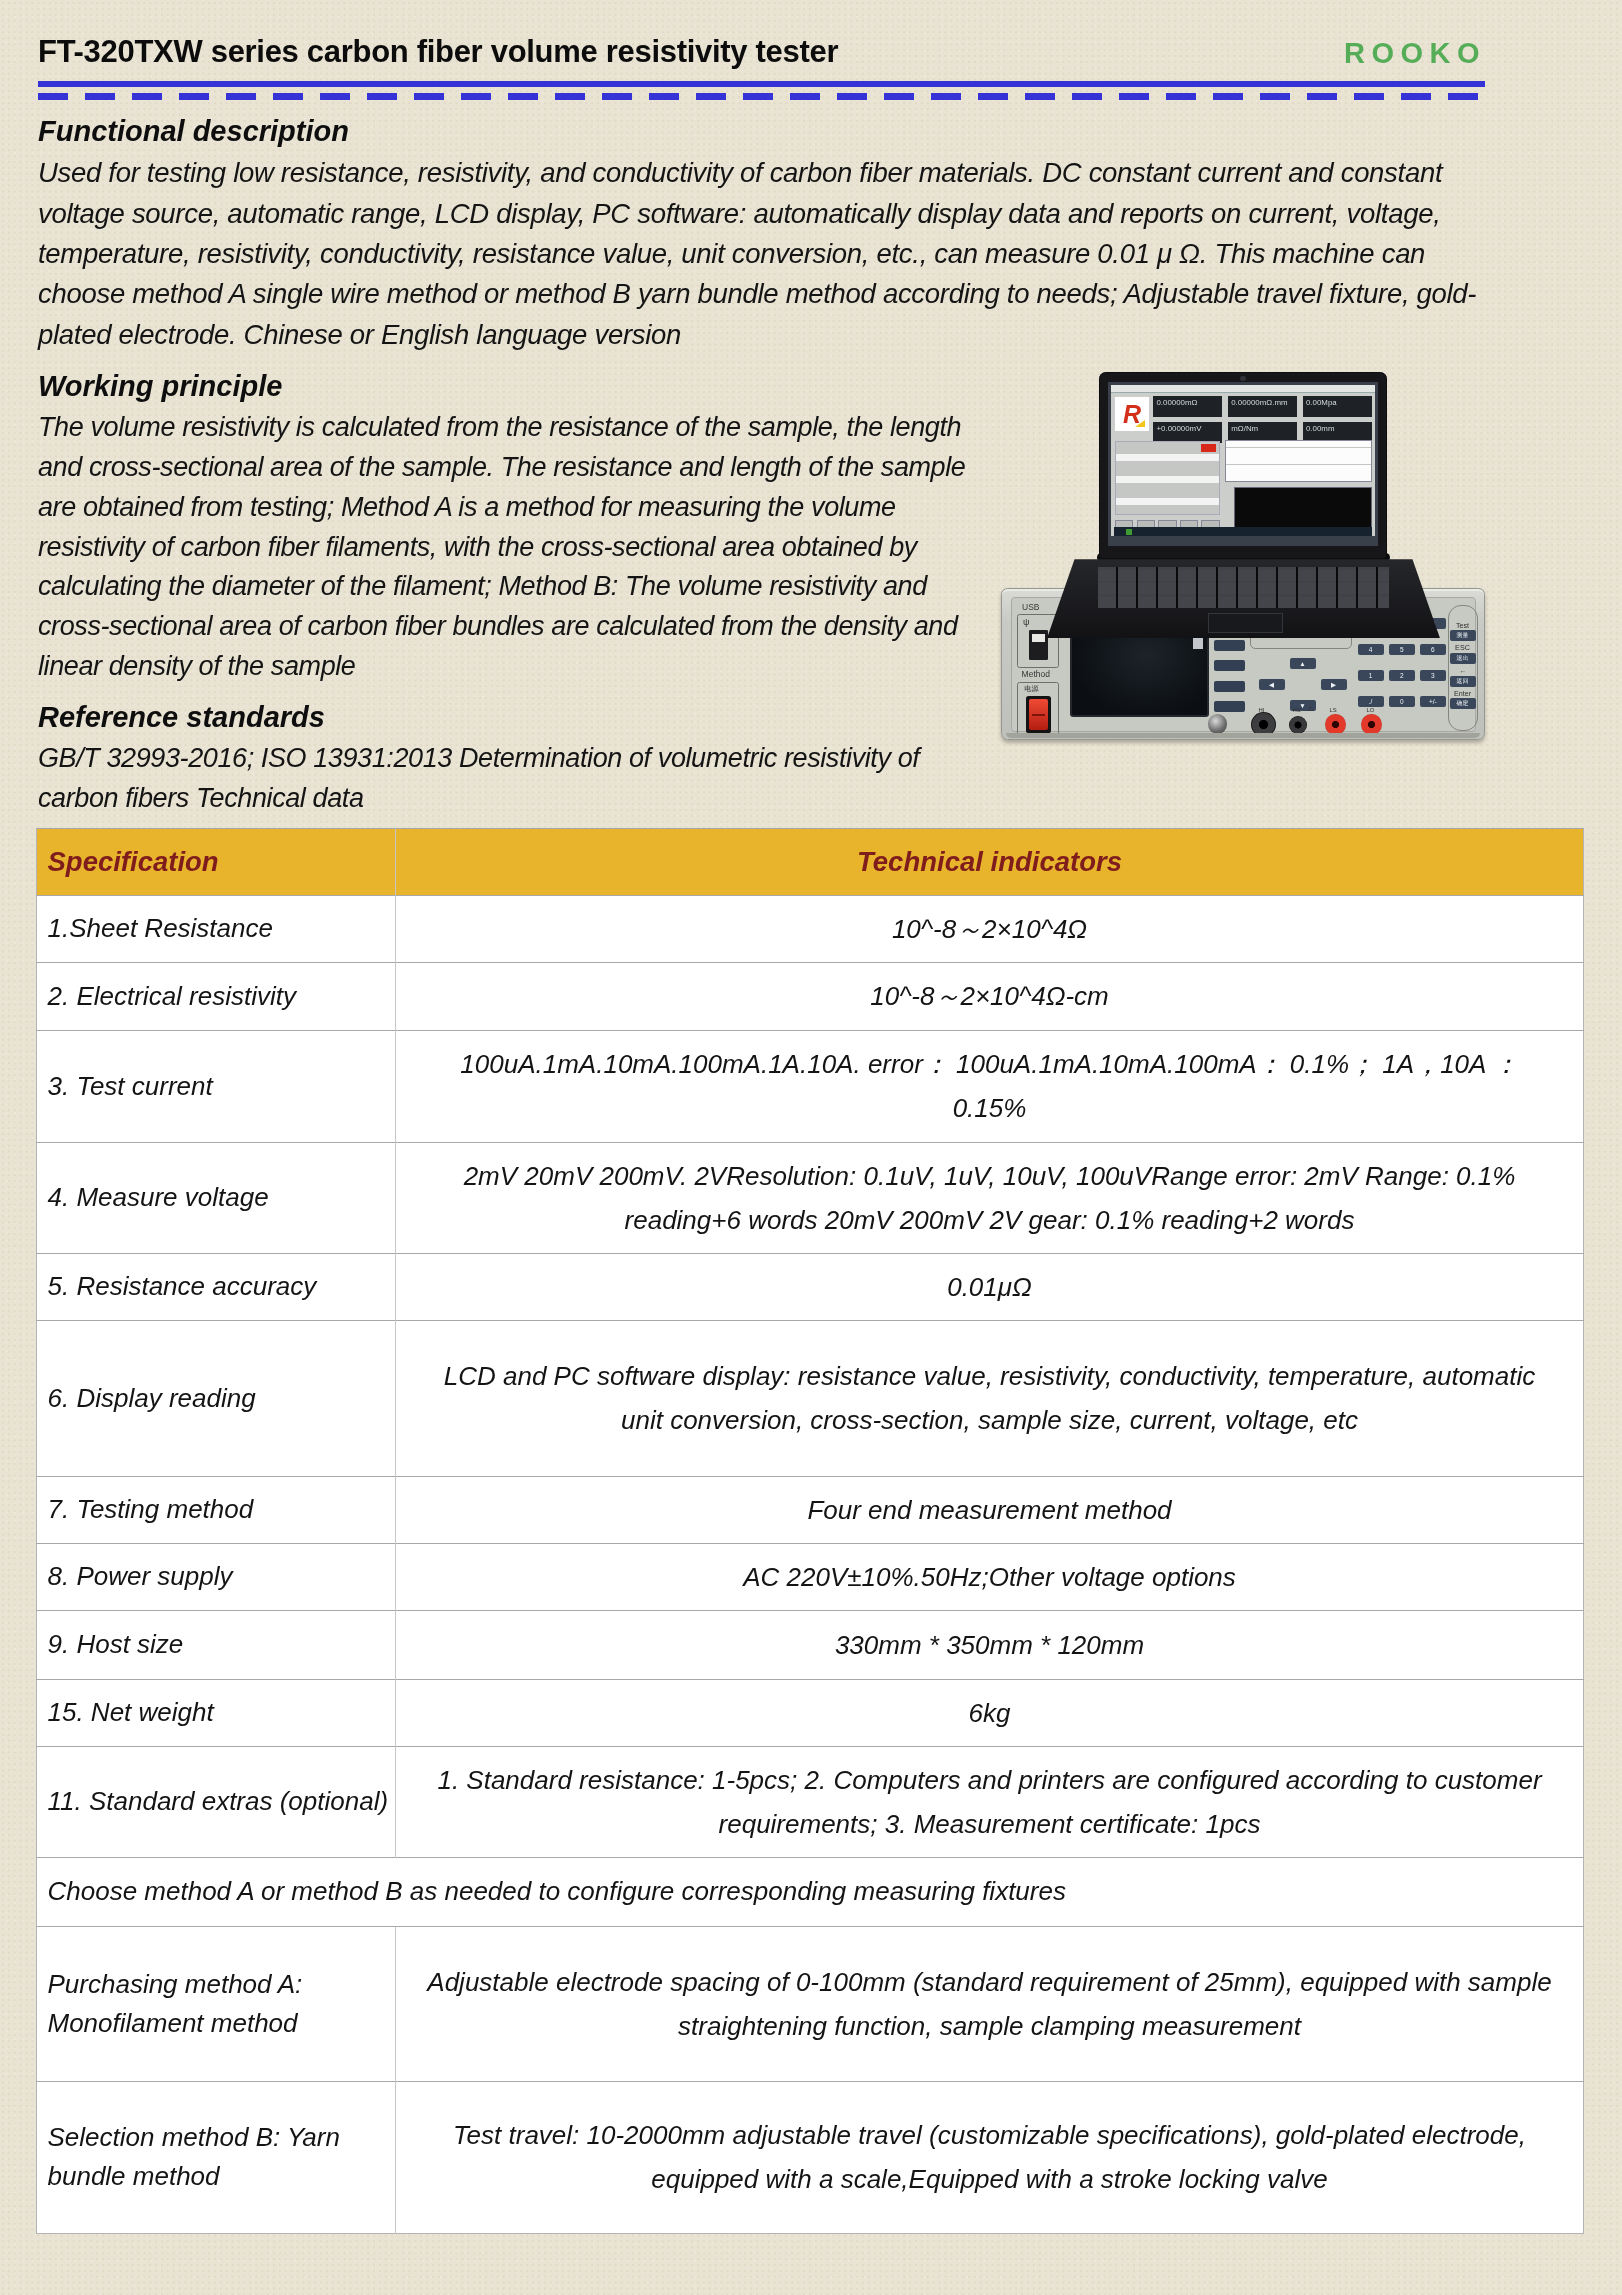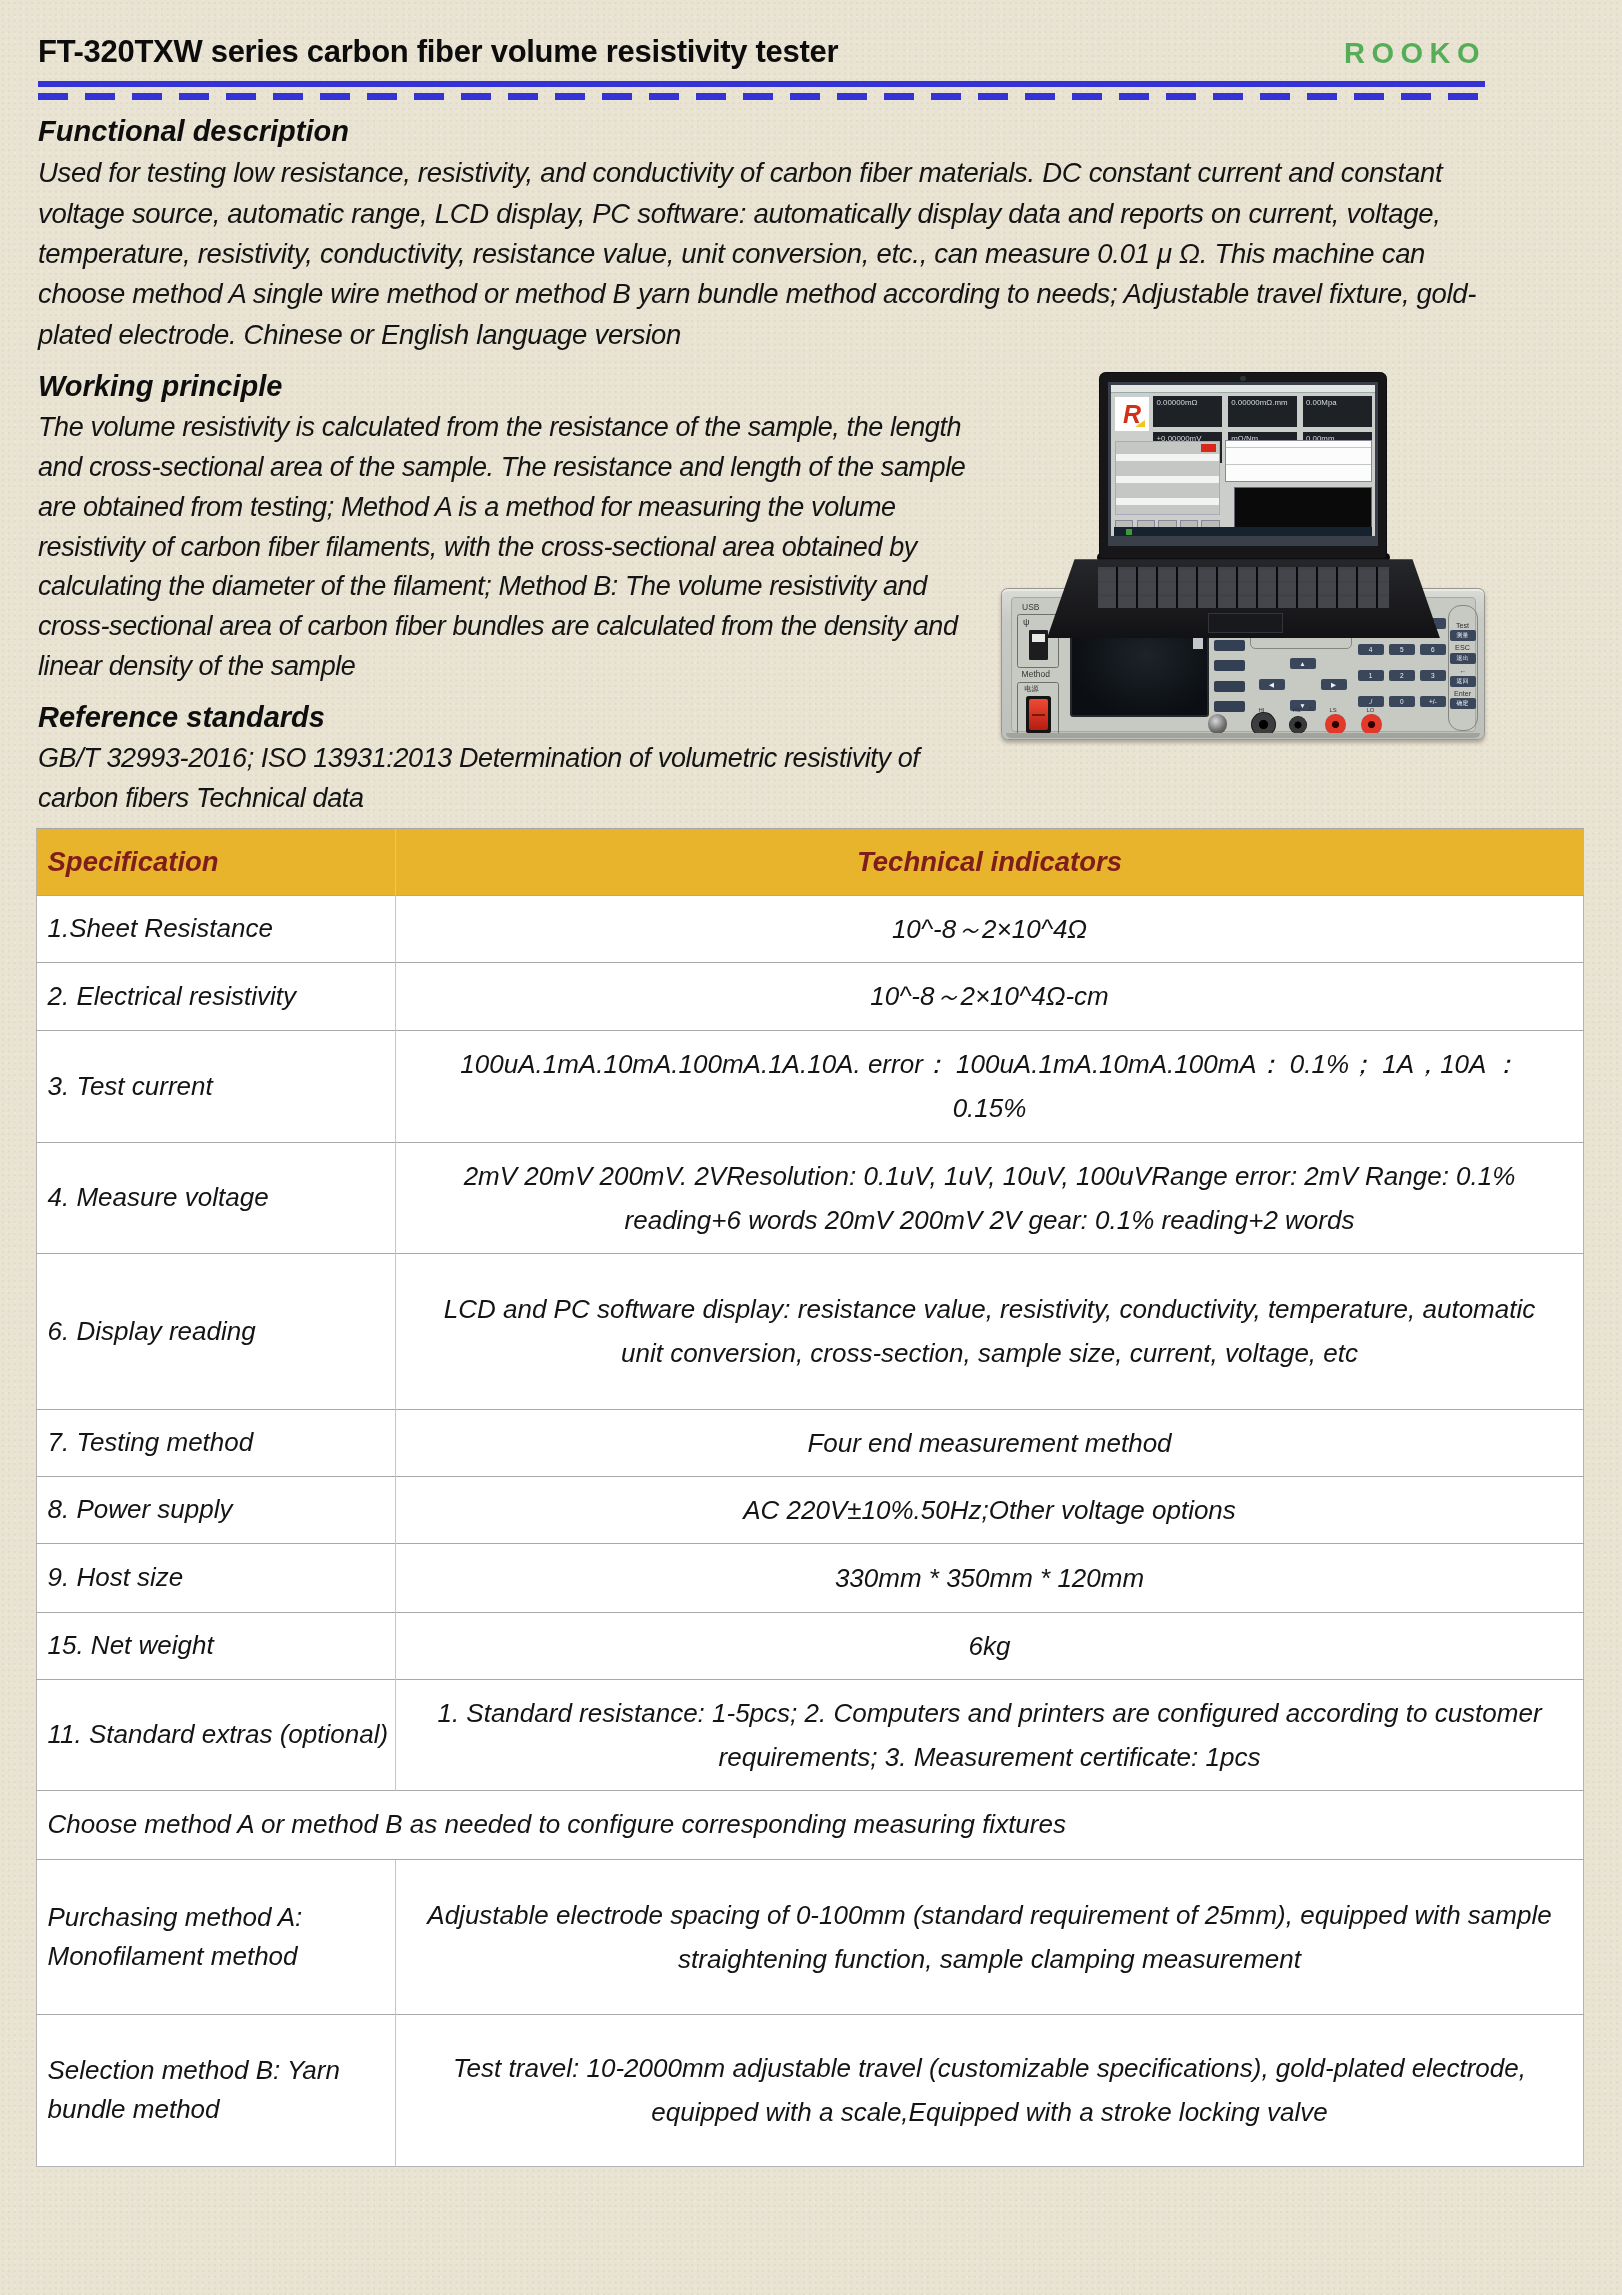--- a/index.html
+++ b/index.html
@@ -131,21 +131,21 @@
   .sw{ position:absolute; left:3.3px; right:3.3px; top:2.6px; bottom:10.5px; background:#cbcecb; }
   .sw-title{ height:7.9px; background:#e4e6e4; border-bottom:0.7px solid #9aa; }
   .sw-logo{ position:absolute; left:3.9px; top:11.8px; width:34px; height:34px; background:#fff;
             text-align:center; }
   .sw-logo b{ font-size:25px; line-height:34px; color:#d23018; font-style:italic;
               font-weight:bold; }
   .sw-logo::after{ content:""; position:absolute; right:3.9px; bottom:3.9px; width:0; height:0;
             border-left:10.5px solid transparent; border-bottom:7.2px solid #f2c61f; }
   .sw-vals{ position:absolute; left:42px; right:3.3px; top:11px; display:grid;
             grid-template-columns:1fr 1fr 1fr; gap:4.6px 5.9px; }
-  .sw-val{ height:31px; background:#1e2226; color:#d3dade; font-size:7.9px; line-height:14.4px;
+  .sw-val{ height:21px; background:#1e2226; color:#d3dade; font-size:7.9px; line-height:14.4px;
            padding-left:3.3px; overflow:hidden; white-space:nowrap; }
   .sw-form{ position:absolute; left:3.9px; top:56px; width:105px; bottom:21px;
             background-image:
               repeating-linear-gradient(0deg, transparent 0 9.2px, #f2f3f2 9.2px 15.7px, transparent 15.7px 22px);
             background-color:#c4c7c4; border:0.7px solid #aab; }
   .sw-red{ position:absolute; left:90px; top:59px; width:14.4px; height:7.9px; background:#d8281a; }
   .sw-grid{ position:absolute; left:114px; right:3.3px; top:55px; height:42px; background:#fcfcfc;
             border:0.7px solid #889;
             background-image:
               repeating-linear-gradient(0deg, transparent 0 7.9px, #c3c7c3 7.9px 8.5px),
@@ -352,20 +352,24 @@
         <td class="val">10^-8～2×10^4Ω-cm</td>
       </tr>
       <tr style="height:112px">
         <td>3. Test current</td>
         <td class="val">100uA.1mA.10mA.100mA.1A.10A. error： 100uA.1mA.10mA.100mA： 0.1%； 1A，10A ： 0.15%</td>
       </tr>
       <tr style="height:111px">
         <td>4. Measure voltage</td>
         <td class="val">2mV 20mV 200mV. 2VResolution: 0.1uV, 1uV, 10uV, 100uVRange error: 2mV Range: 0.1% reading+6 words 20mV 200mV 2V gear: 0.1% reading+2 words</td>
       </tr>
+      <tr style="height:67px">
+        <td>5. Resistance accuracy</td>
+        <td class="val">0.01μΩ</td>
+      </tr>
       <tr style="height:156px">
         <td>6. Display reading</td>
         <td class="val">LCD and PC software display: resistance value, resistivity, conductivity, temperature, automatic unit conversion, cross-section, sample size, current, voltage, etc</td>
       </tr>
       <tr style="height:67px">
         <td>7. Testing method</td>
         <td class="val">Four end measurement method</td>
       </tr>
       <tr style="height:67px">
         <td>8. Power supply</td>

